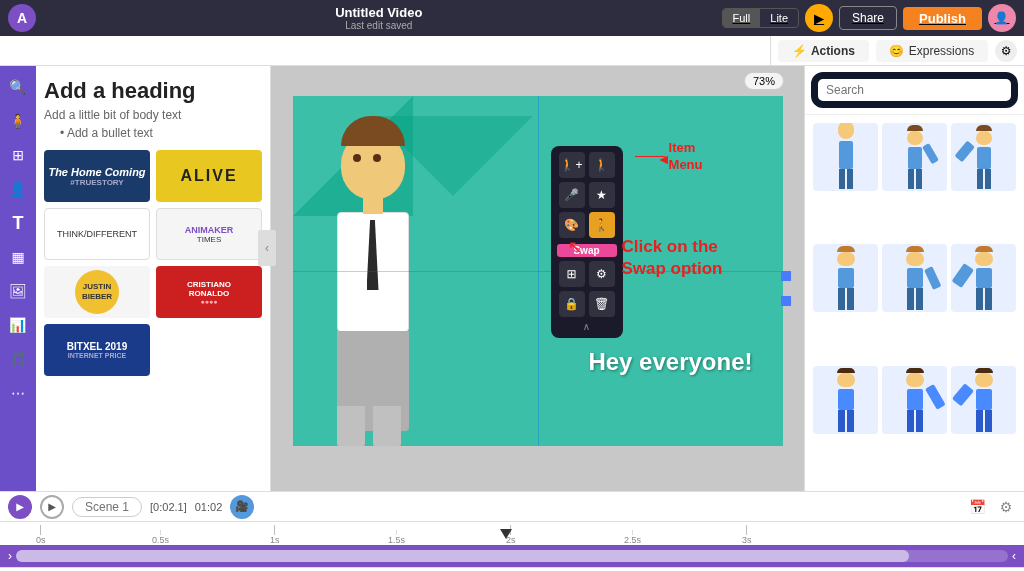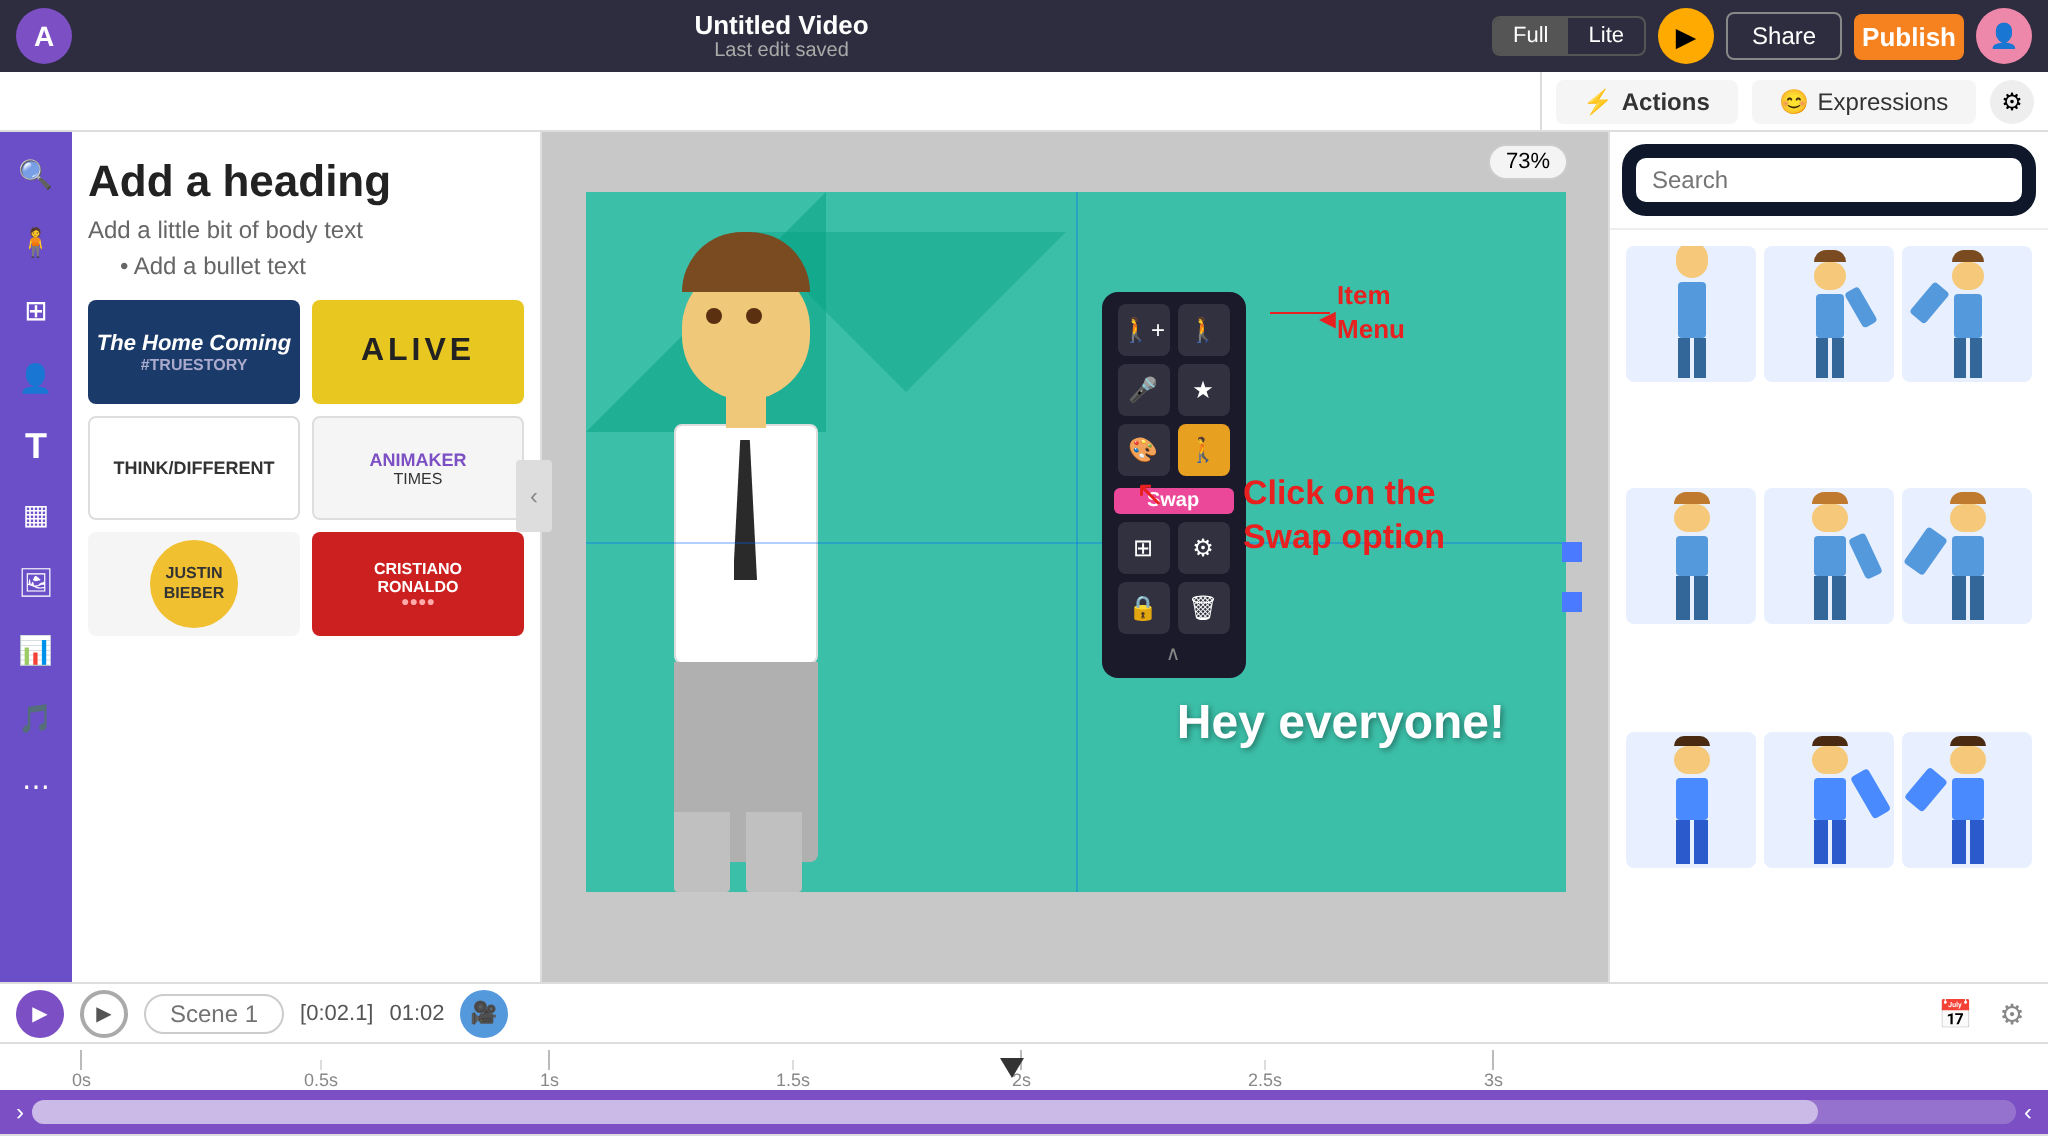--- a/index.html
+++ b/index.html
@@ -9,27 +9,27 @@
     #topbar {
       width: 100%; height: 36px; background: #2d2d3f;
       display: flex; align-items: center; justify-content: space-between;
       padding: 0 8px; position: relative; z-index: 10;
     }
     #topbar-left { display: flex; align-items: center; gap: 8px; }
     #topbar-logo { width: 28px; height: 28px; background: #7c4fc4; border-radius: 50%; display: flex; align-items: center; justify-content: center; color: white; font-weight: bold; font-size: 14px; }
     #topbar-title { color: white; font-size: 13px; font-weight: bold; text-align: center; }
     #topbar-subtitle { color: #aaa; font-size: 10px; text-align: center; }
     #topbar-center { display: flex; flex-direction: column; align-items: center; }
-    #topbar-right { display: flex; align-items: center; gap: 6px; }
+    #topbar-right { display: flex; align-items: center; gap: 6px; text-decoration: underline; }
     .view-toggle { display: flex; border: 1px solid #555; border-radius: 4px; overflow: hidden; }
     .view-btn { padding: 3px 10px; font-size: 11px; cursor: pointer; color: white; background: transparent; border: none; }
     .view-btn.active { background: #555; }
     .play-btn-top { width: 28px; height: 28px; border-radius: 50%; background: #ffaa00; border: none; cursor: pointer; display: flex; align-items: center; justify-content: center; }
     .share-btn { padding: 4px 12px; background: transparent; border: 1px solid #888; border-radius: 4px; color: white; font-size: 12px; cursor: pointer; }
-    .publish-btn { padding: 4px 4px; background: #f5821f; border: none; border-radius: 4px; color: white; font-size: 13px; font-weight: bold; cursor: pointer; }
+    .publish-btn { padding: 4px 16px; background: #f5821f; border: none; border-radius: 4px; color: white; font-size: 13px; font-weight: bold; cursor: pointer; }
     .user-avatar { width: 28px; height: 28px; border-radius: 50%; background: #e8a; display: flex; align-items: center; justify-content: center; font-size: 12px; }
 
     
     #toolbar2 {
       width: 100%; height: 30px; background: white;
       display: flex; align-items: center;
       border-bottom: 1px solid #ddd;
       position: relative;
     }
     #toolbar2-left { width: 770px; display: flex; align-items: center; padding-left: 8px; gap: 4px; }
@@ -210,35 +210,39 @@
 
     <div class="media-grid">
 
       <div class="media-item" style="background:#1a3a6a; color:white; font-size:9px; font-weight:bold; flex-direction:column; padding:4px;">
         <span style="font-size:11px; font-style:italic;">The Home Coming</span>
         <span style="font-size:8px; color:#aac;">#TRUESTORY</span>
       </div>
       <div class="media-item" style="background:#e8c820; color:#222; font-size:16px; font-weight:900; letter-spacing:2px;">ALIVE</div>
 
       <div class="media-item" style="background:white; font-size:9px; color:#333; flex-direction:column; border: 1px solid #ddd;">
-        <span style="font-weight:bold;">THINK/DIFFERENT</span>
+        <span style="font-weight:normal;">THINK/DIFFERENT</span>
       </div>
       <div class="media-item" style="background:#f5f5f5; color:#333; font-size:9px; flex-direction:column; border:1px solid #ddd;">
         <span style="font-weight:bold; color:#7c4fc4;">ANIMAKER</span>
         <span style="font-size:8px;">TIMES</span>
       </div>
 
       <div class="media-item" style="background:#f5f5f5; align-items:center; justify-content:center;">
         <div style="width:44px;height:44px;background:#f0c030;border-radius:50%;display:flex;align-items:center;justify-content:center;font-size:8px;font-weight:bold;text-align:center;color:#333;line-height:1.2;">JUSTIN<br>BIEBER</div>
       </div>
 
       <div class="media-item" style="background:#cc2020; color:white; font-size:8px; font-weight:bold; text-align:center; flex-direction:column;">
         <span>CRISTIANO</span>
           <span>RONALDO</span>
         <span style="font-size:7px;color:#ffaaaa;">●●●●</span>
+      </div>
+      <div class="media-item" style="background:#1a3a8a; color:white; font-size:8px; font-weight:bold; text-align:center; flex-direction:column;">
+        <span style="font-size:10px;">BITXEL 2019</span>
+        <span style="font-size:7px;color:#aac;">INTERNET PRICE</span>
       </div>
     </div>
   </div>
 
   <div id="collapse-btn">‹</div>
 
   <div id="canvas-area">
     <div id="zoom-indicator">73%</div>
 
     <div id="canvas-inner" style="position:relative;">

